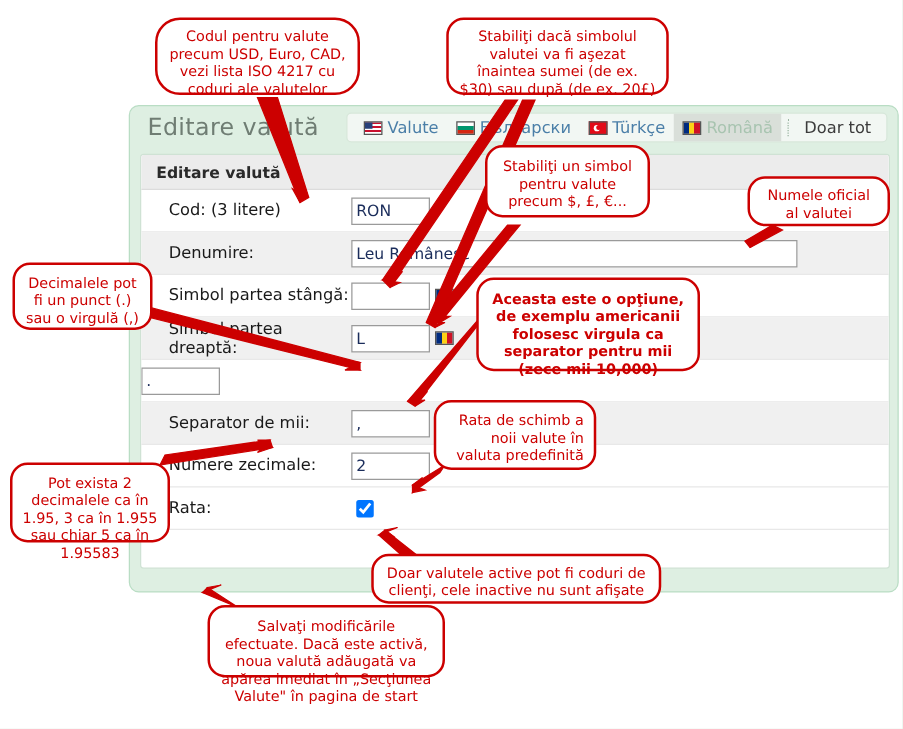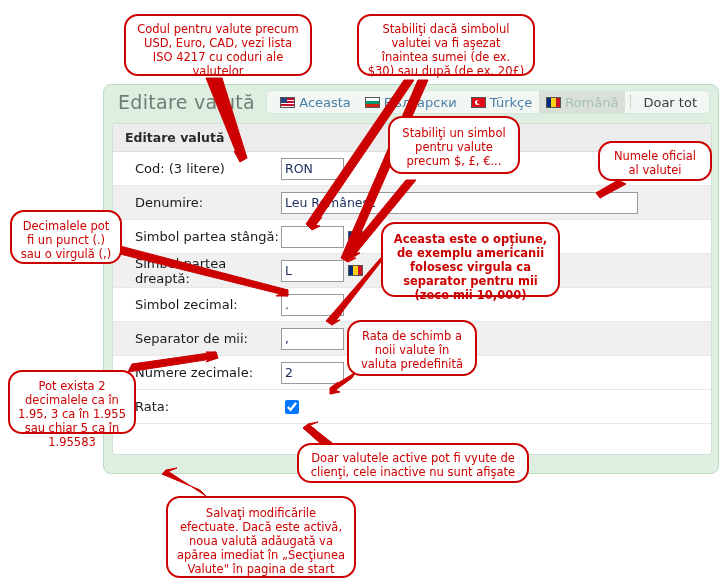--- a/index.html
+++ b/index.html
@@ -135,21 +135,21 @@
 </svg>
 
 <div id="panel">
 
   <div id="panel-head">
     <div id="panel-title">Editare valută</div>
 
     <div id="lang-strip">
       <div class="lang">
         <span class="flag flag-us"></span>
-        <span>Aceasta</span>
+        <span>Valute</span>
       </div>
       <div class="lang">
         <span class="flag flag-bg"></span>
         <span>Български</span>
       </div>
       <div class="lang">
         <span class="flag flag-tr"></span>
         <span>Türkçe</span>
       </div>
       <div class="lang active">
@@ -188,21 +188,20 @@
 
     <div class="row alt">
       <div class="lbl">Simbol partea dreaptă:</div>
       <div class="fld">
         <input class="txt w-sym" value="L" style="">
         <span class="flag flag-ro"></span>
       </div>
     </div>
 
     <div class="row">
-      <div class="lbl">Simbol zecimal:</div>
       <div class="fld">
         <input class="txt w-small" value="." style="">
       </div>
     </div>
 
     <div class="row alt">
       <div class="lbl">Separator de mii:</div>
       <div class="fld">
         <input class="txt w-small" value="," style="">
       </div>
@@ -219,31 +218,31 @@
     <div class="row">
       <div class="lbl">Rata:</div>
       <div class="fld">
         <input type="checkbox" class="chk" checked="" style="">
       </div>
     </div>
 
   </div>
 </div>
 
-<div class="callout" style="left:124px;top:14px;width:188px;height:62px;">Codul pentru valute precum USD, Euro, CAD, vezi lista ISO 4217 cu coduri ale valutelor</div>
+<div class="callout" style="left:124px;top:14px;width:164px;height:62px;border-radius:20px;">Codul pentru valute precum USD, Euro, CAD, vezi lista ISO 4217 cu coduri ale valutelor</div>
 
 <div class="callout" style="left:357px;top:14px;width:178px;height:62px;">Stabiliţi dacă simbolul valutei va fi aşezat înaintea sumei (de ex. $30) sau după (de ex. 20£)</div>
 
 <div class="callout" style="left:388px;top:116px;width:132px;height:58px;padding-top:8px;">Stabiliţi un simbol pentru valute precum $, £, €...</div>
 
 <div class="callout" style="left:598px;top:141px;width:114px;height:40px;">Numele oficial al valutei</div>
 
 <div class="callout" style="left:10px;top:210px;width:112px;height:54px;padding-top:7px;">Decimalele pot fi un punct (.) sau o virgulă (,)</div>
 
 <div class="callout" style="left:381px;top:222px;width:179px;height:75px;padding-top:8px;font-weight:bold;">Aceasta este o opţiune, de exemplu americanii folosesc virgula ca separator pentru mii (zece mii 10,000)</div>
 
-<div class="callout" style="left:347px;top:320px;width:130px;height:56px;padding-top:7px;">Rata de schimb a noii valute în valuta predefinită</div>
+<div class="callout" style="left:347px;top:320px;width:130px;height:56px;padding-top:7px;text-align:right;">Rata de schimb a noii valute în valuta predefinită</div>
 
 <div class="callout" style="left:8px;top:370px;width:128px;height:64px;padding-top:7px;">Pot exista 2 decimalele ca în 1.95, 3 ca în 1.955 sau chiar 5 ca în 1.95583</div>
 
-<div class="callout" style="left:297px;top:443px;width:232px;height:40px;">Doar valutele active pot fi vyute de clienţi, cele inactive nu sunt afişate</div>
-
-<div class="callout" style="left:166px;top:496px;width:190px;height:82px;padding-top:8px;text-align:center;">Salvaţi modificările efectuate. Dacă este activă, noua valută adăugată va apărea imediat în „Secţiunea Valute" în pagina de start</div>
+<div class="callout" style="left:297px;top:443px;width:232px;height:40px;">Doar valutele active pot fi coduri de clienţi, cele inactive nu sunt afişate</div>
+
+<div class="callout" style="left:166px;top:484px;width:190px;height:58px;padding-top:8px;text-align:center;">Salvaţi modificările efectuate. Dacă este activă, noua valută adăugată va apărea imediat în „Secţiunea Valute" în pagina de start</div>
 
 </body></html>

